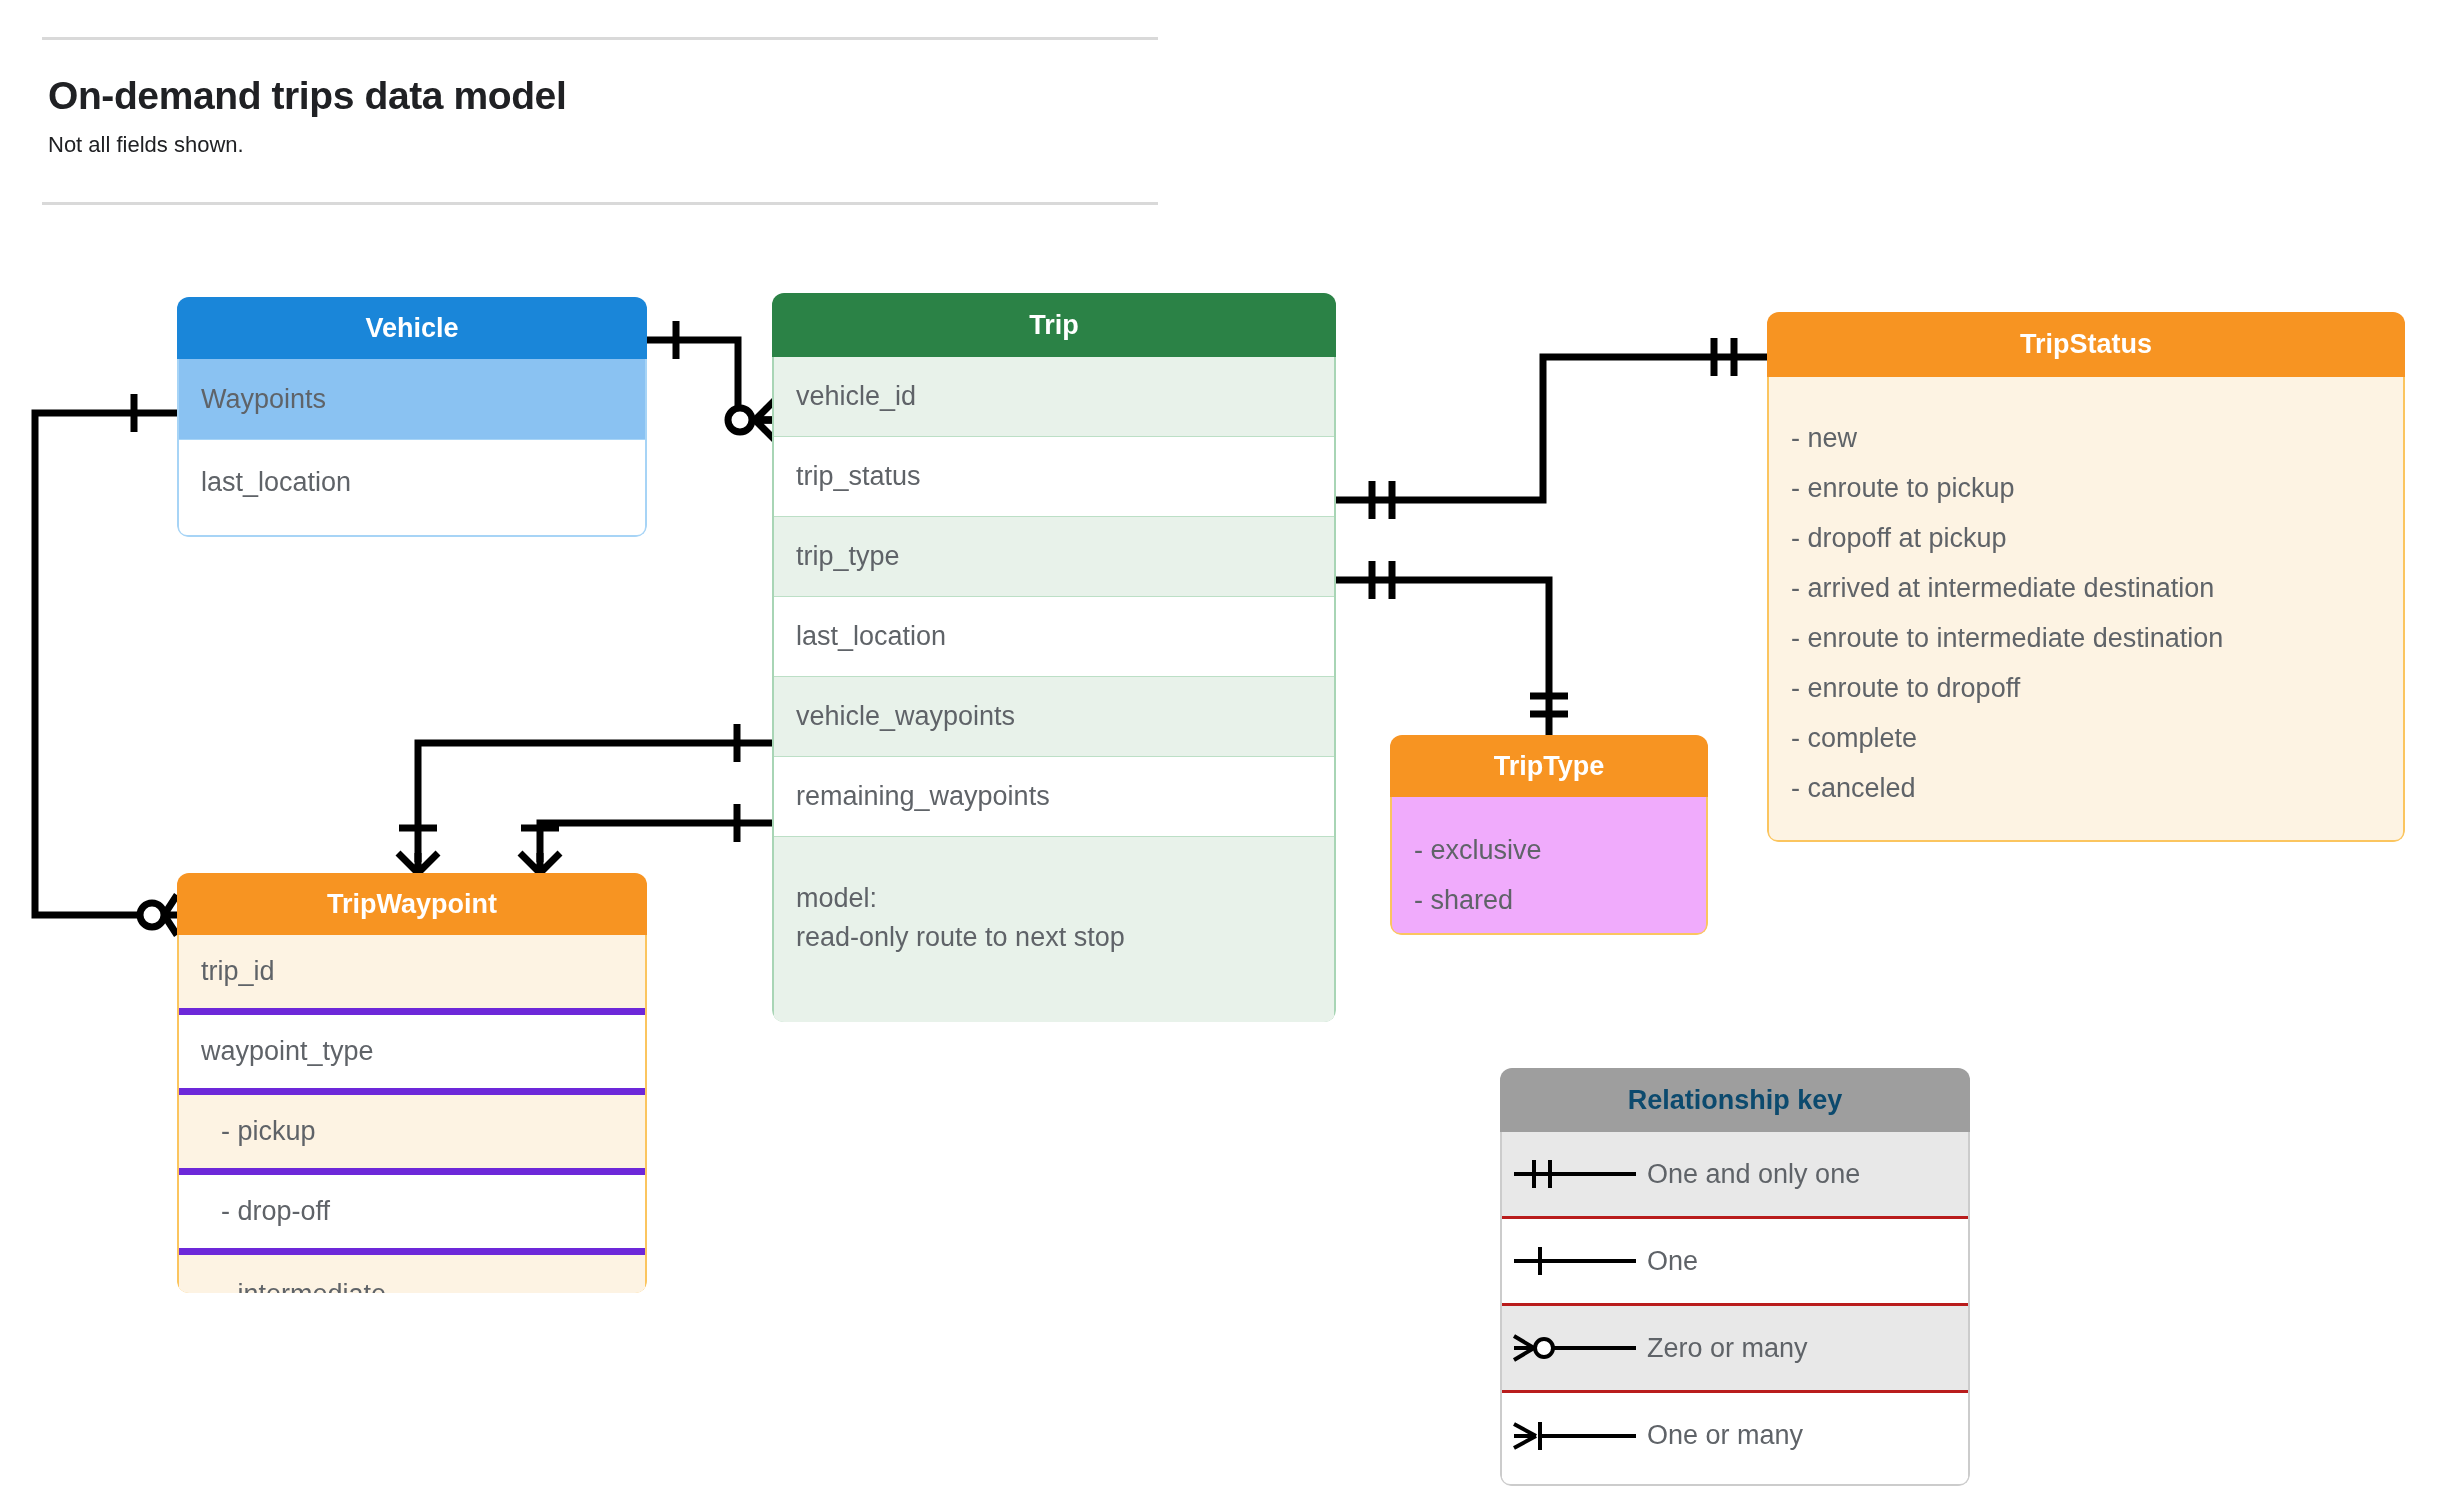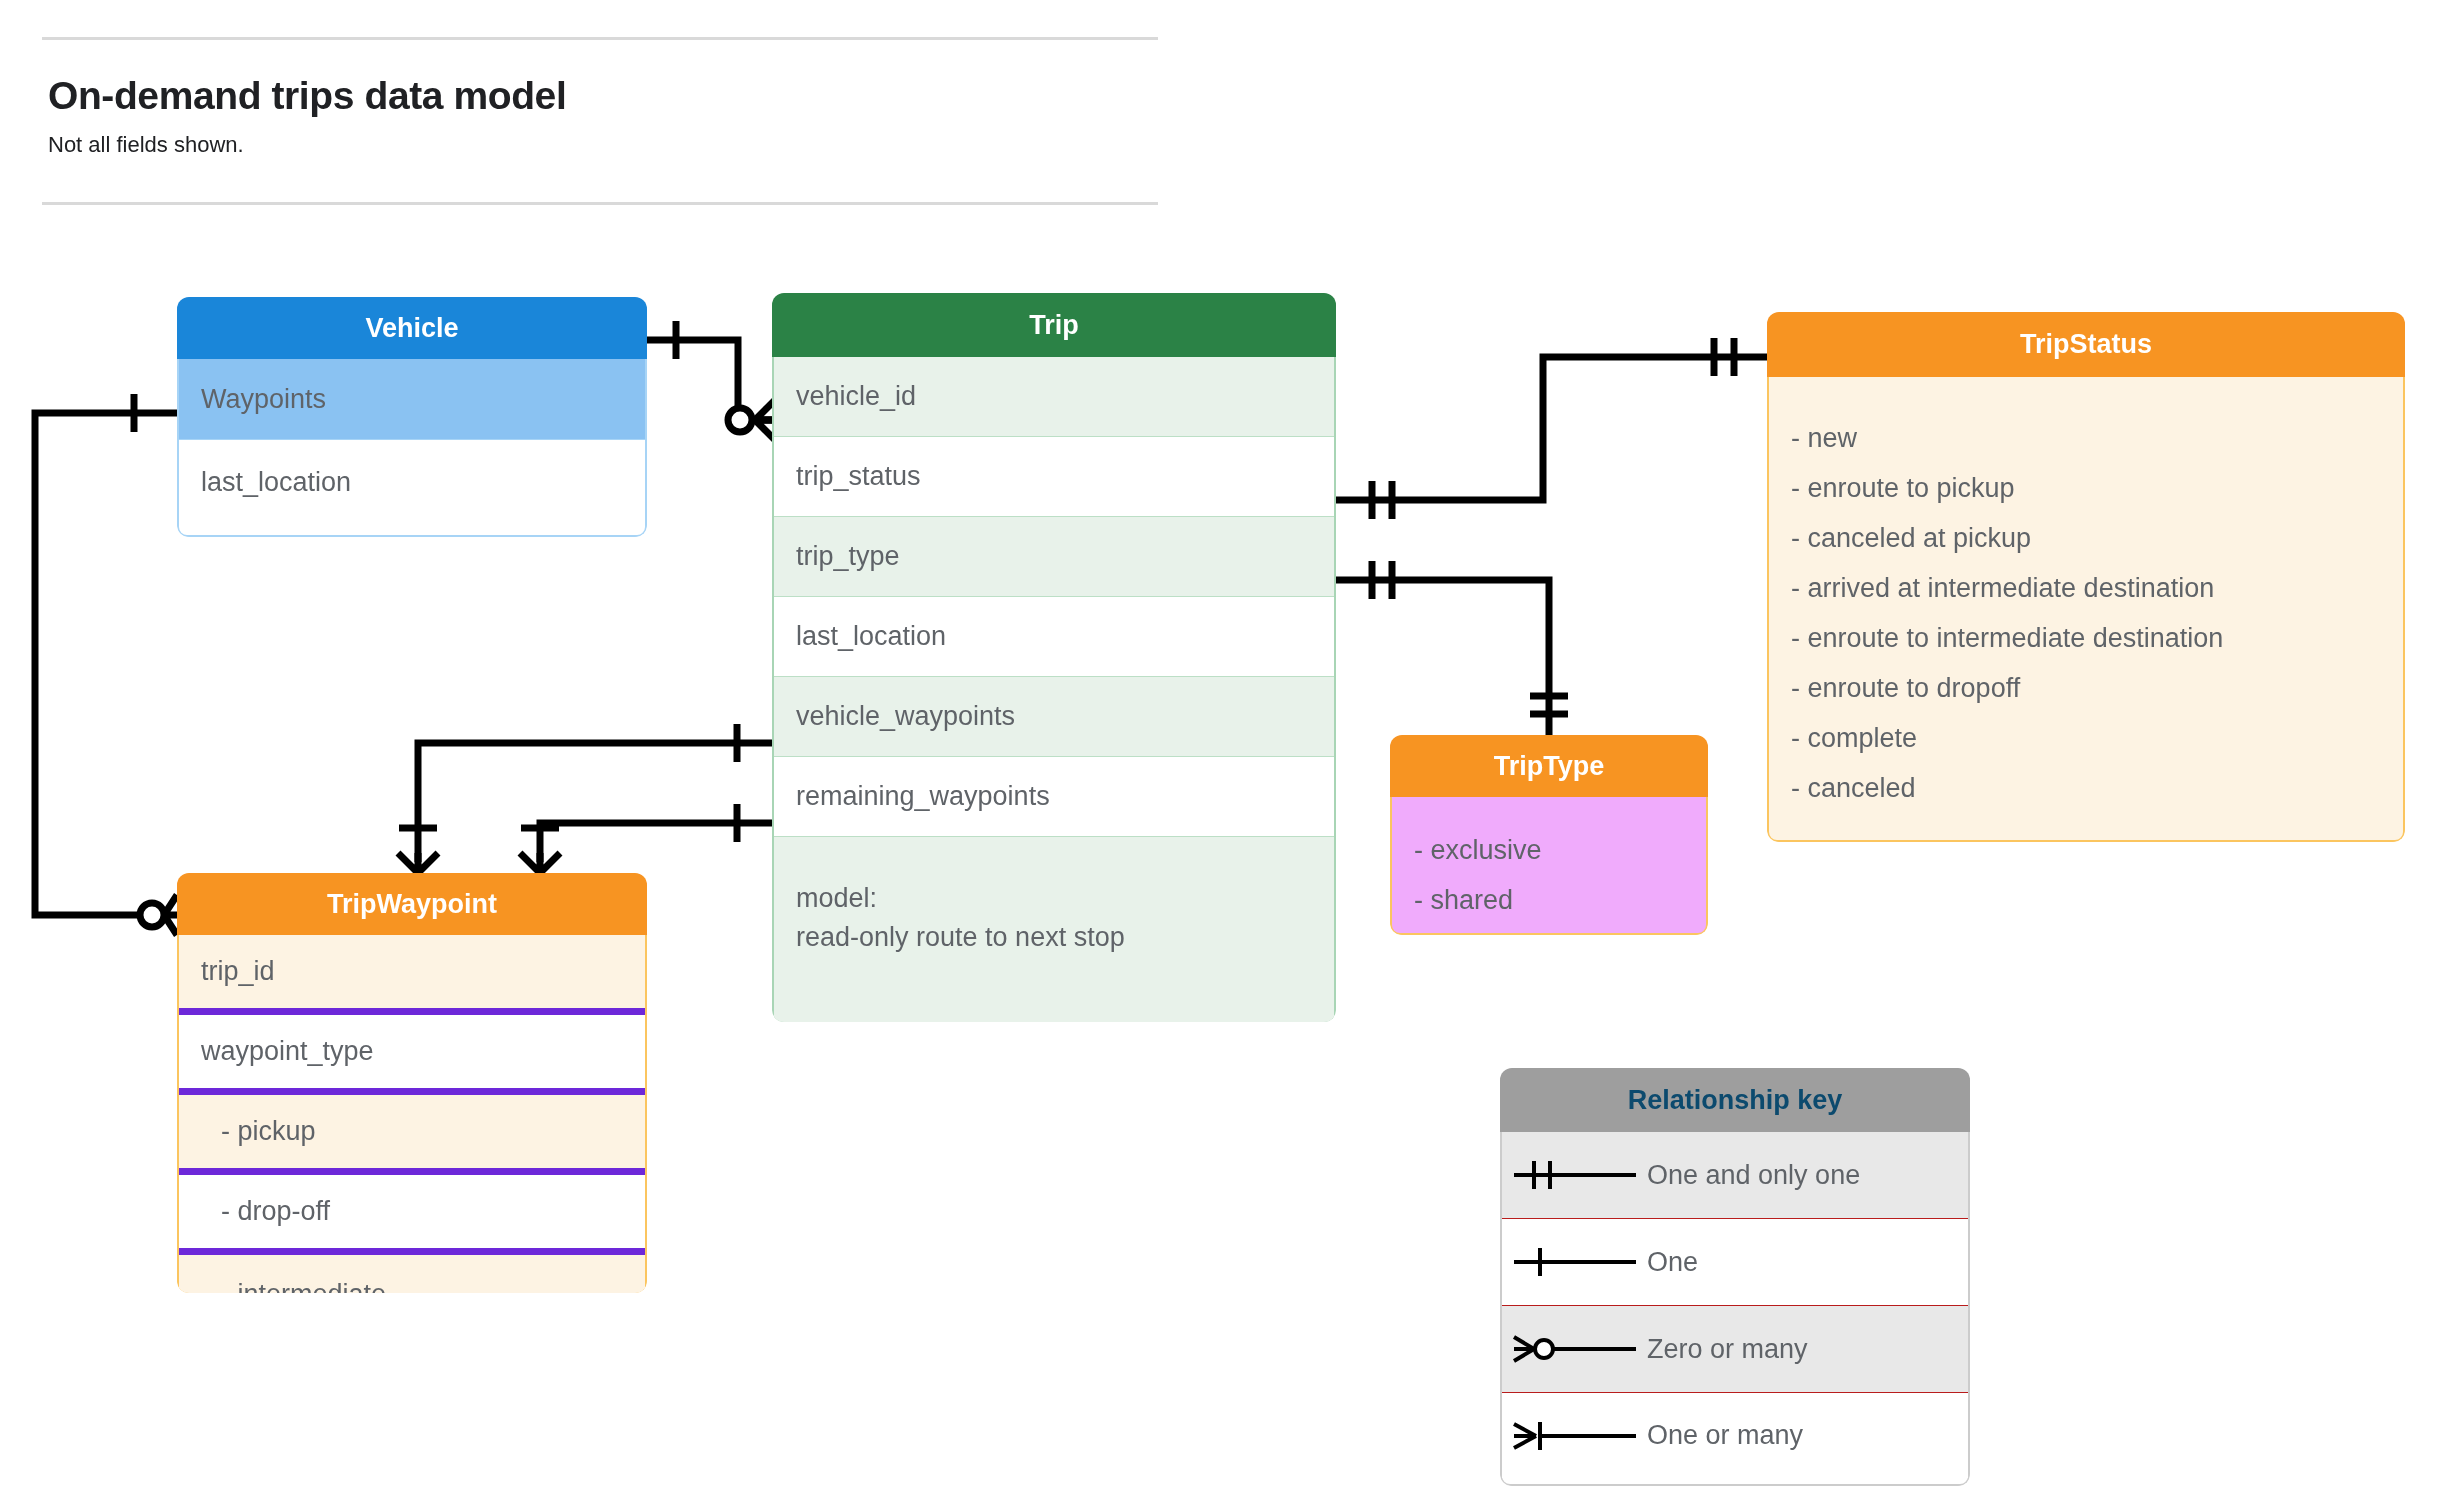--- a/index.html
+++ b/index.html
@@ -133,21 +133,21 @@
   #legend .legend-header {
     height: 64px; background: #9e9e9e; color: #0c4a6e; font-weight: bold;
     font-size: 27px; display: flex; align-items: center; justify-content: center;
   }
   #legend .legend-body {
     border: 2px solid #cccccc; border-top: none; border-radius: 0 0 10px 10px;
     height: 354px; box-sizing: border-box;
   }
   #legend .legend-row {
     height: 87px; display: flex; align-items: center;
-    border-bottom: 1px solid #b91c1c; box-sizing: border-box;
+    border-bottom: 3px solid #b91c1c; box-sizing: border-box;
   }
   #legend .legend-row:last-child { border-bottom: none; height: 85px; }
   #legend .legend-row.shade { background: #e8e8e8; }
   #legend .legend-row.plainrow { background: #ffffff; }
   #legend .legend-symbol { width: 145px; flex: none; display: flex;
         align-items: center; justify-content: center; }
   #legend .legend-label { font-size: 27px; color: #5f6368; }
 
   
   #connectors {
@@ -236,21 +236,21 @@
     <div class="row plain indent">-  drop-off</div>
     <div class="row alt indent">-  intermediate</div>
   </div>
 </div>
 
 <div class="entity" id="entity-tripstatus">
   <div class="entity-header">TripStatus</div>
   <div class="entity-body">
     <div class="listitem">- new</div>
     <div class="listitem">- enroute to pickup</div>
-    <div class="listitem">- canceled at pickup</div>
+    <div class="listitem">- dropoff at pickup</div>
     <div class="listitem">- arrived at intermediate destination</div>
     <div class="listitem">- enroute to intermediate destination</div>
     <div class="listitem">- enroute to dropoff</div>
     <div class="listitem">- complete</div>
     <div class="listitem">- canceled</div>
   </div>
 </div>
 
 <div class="entity" id="entity-triptype">
   <div class="entity-header">TripType</div>

